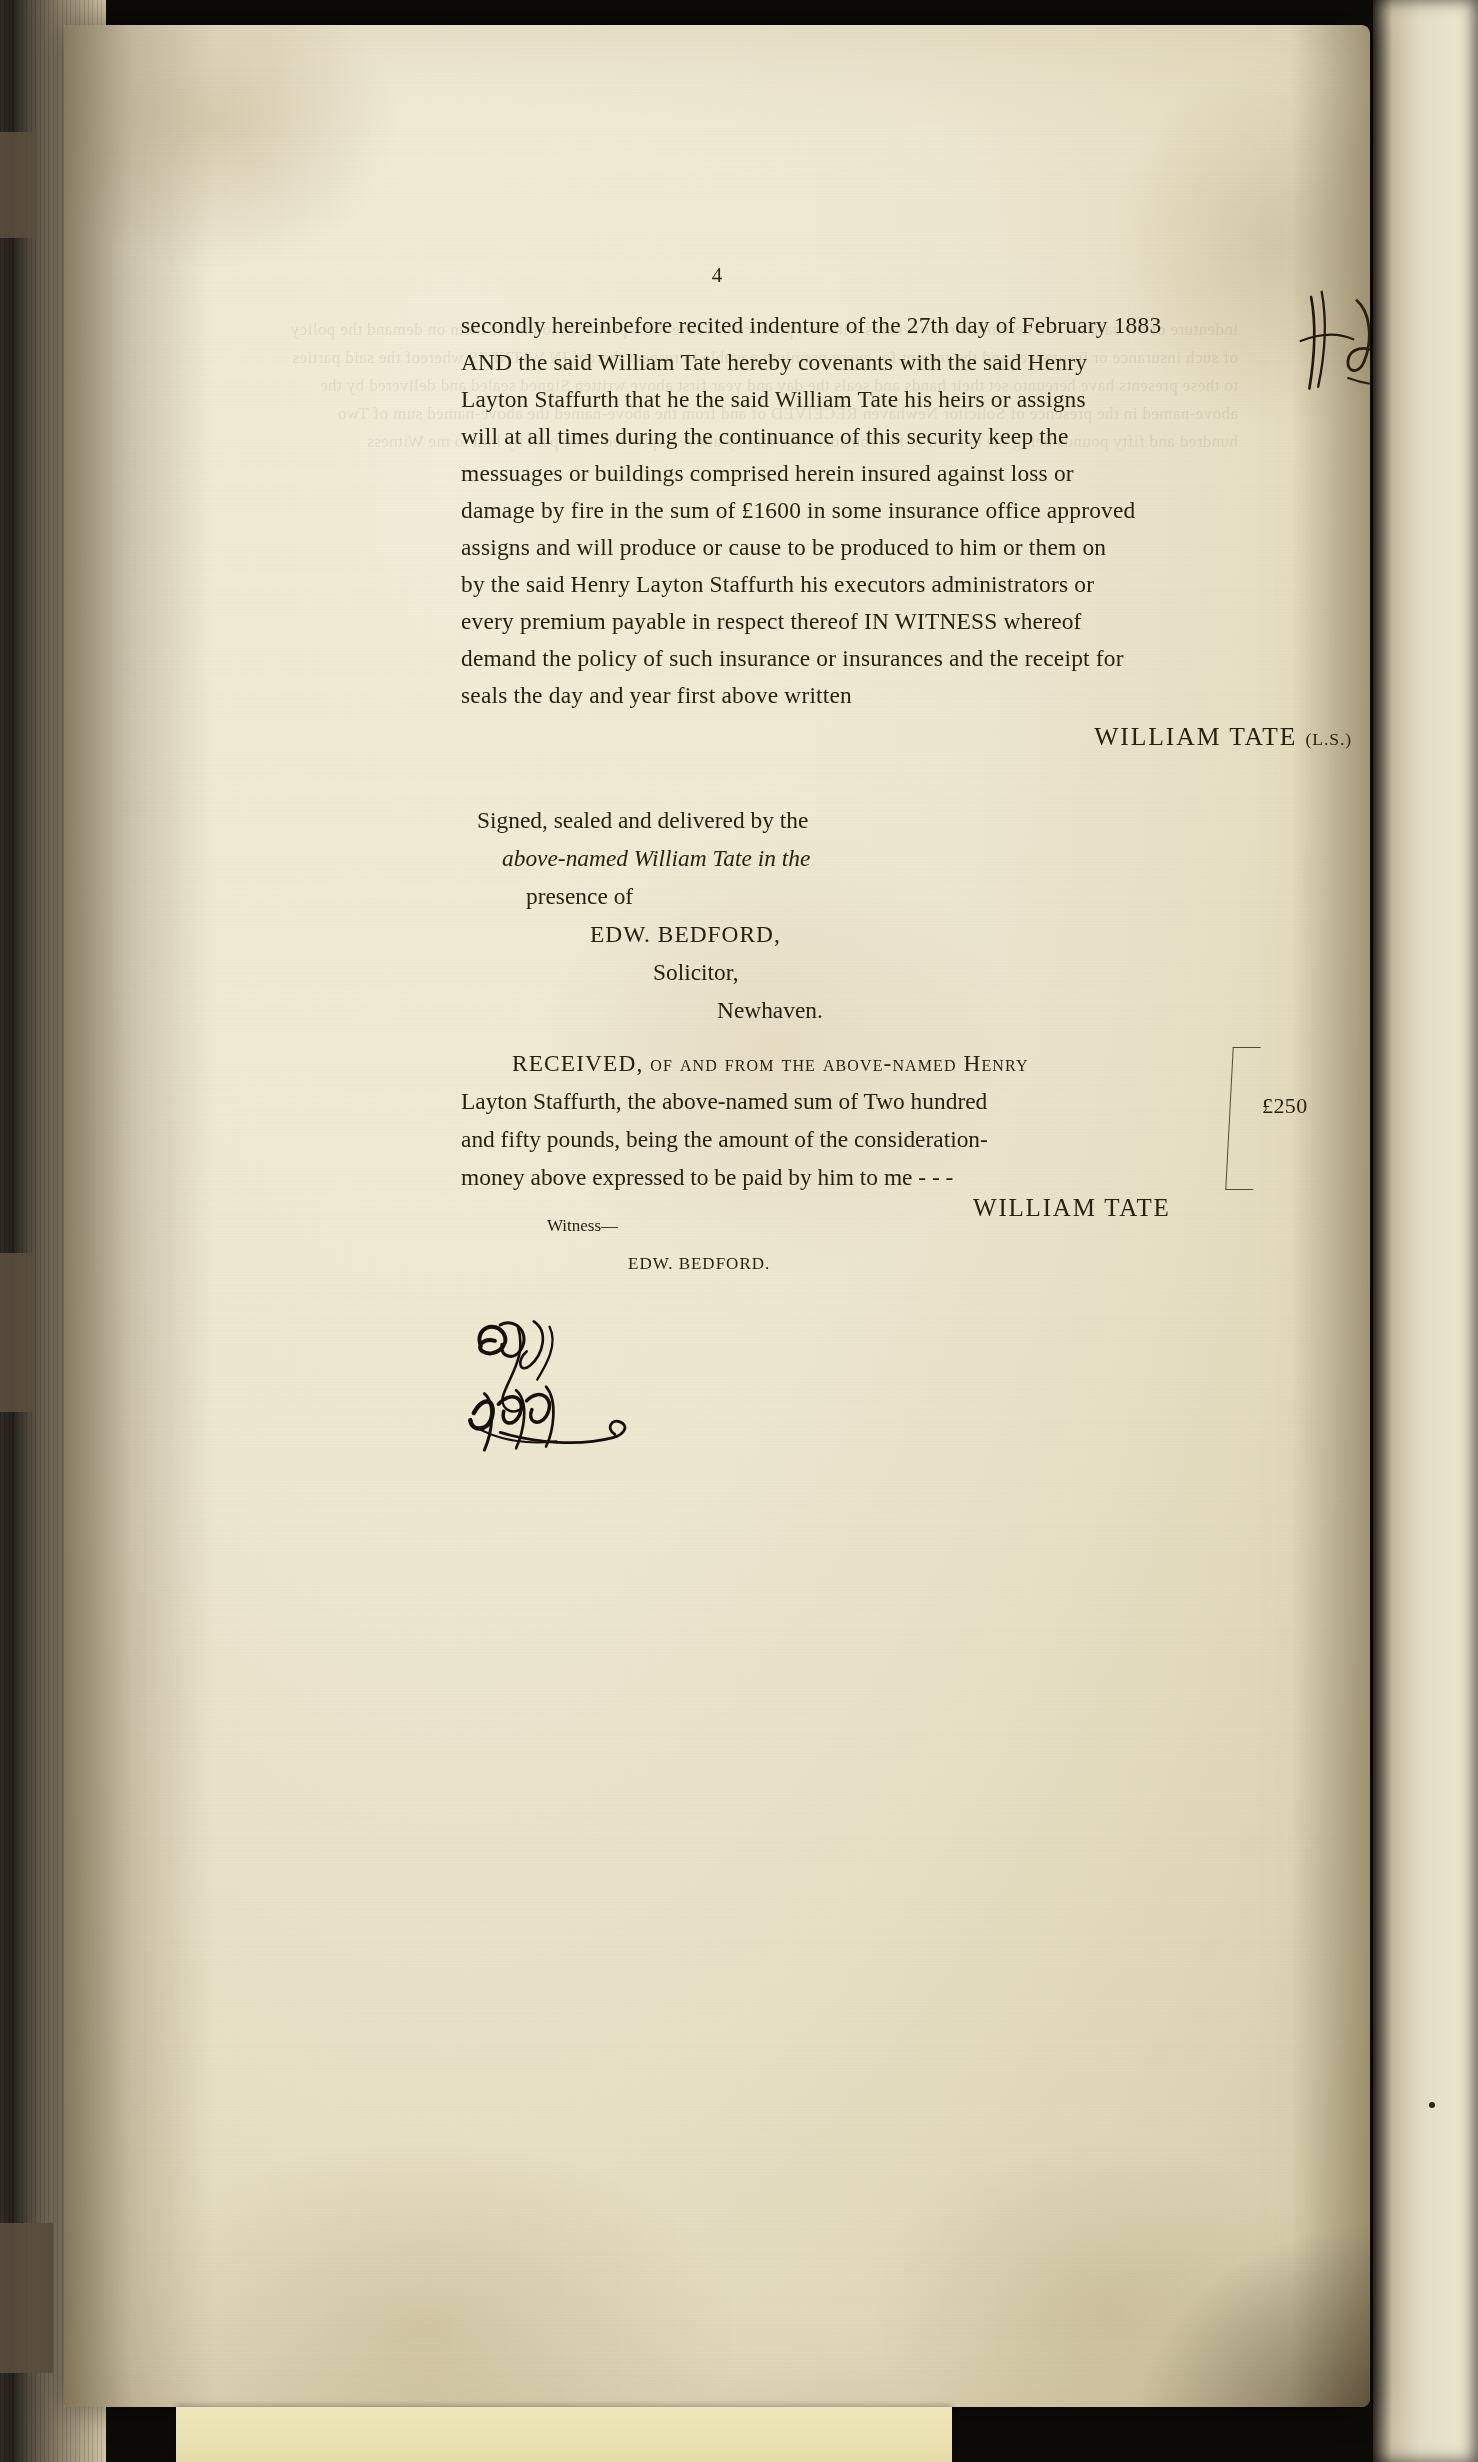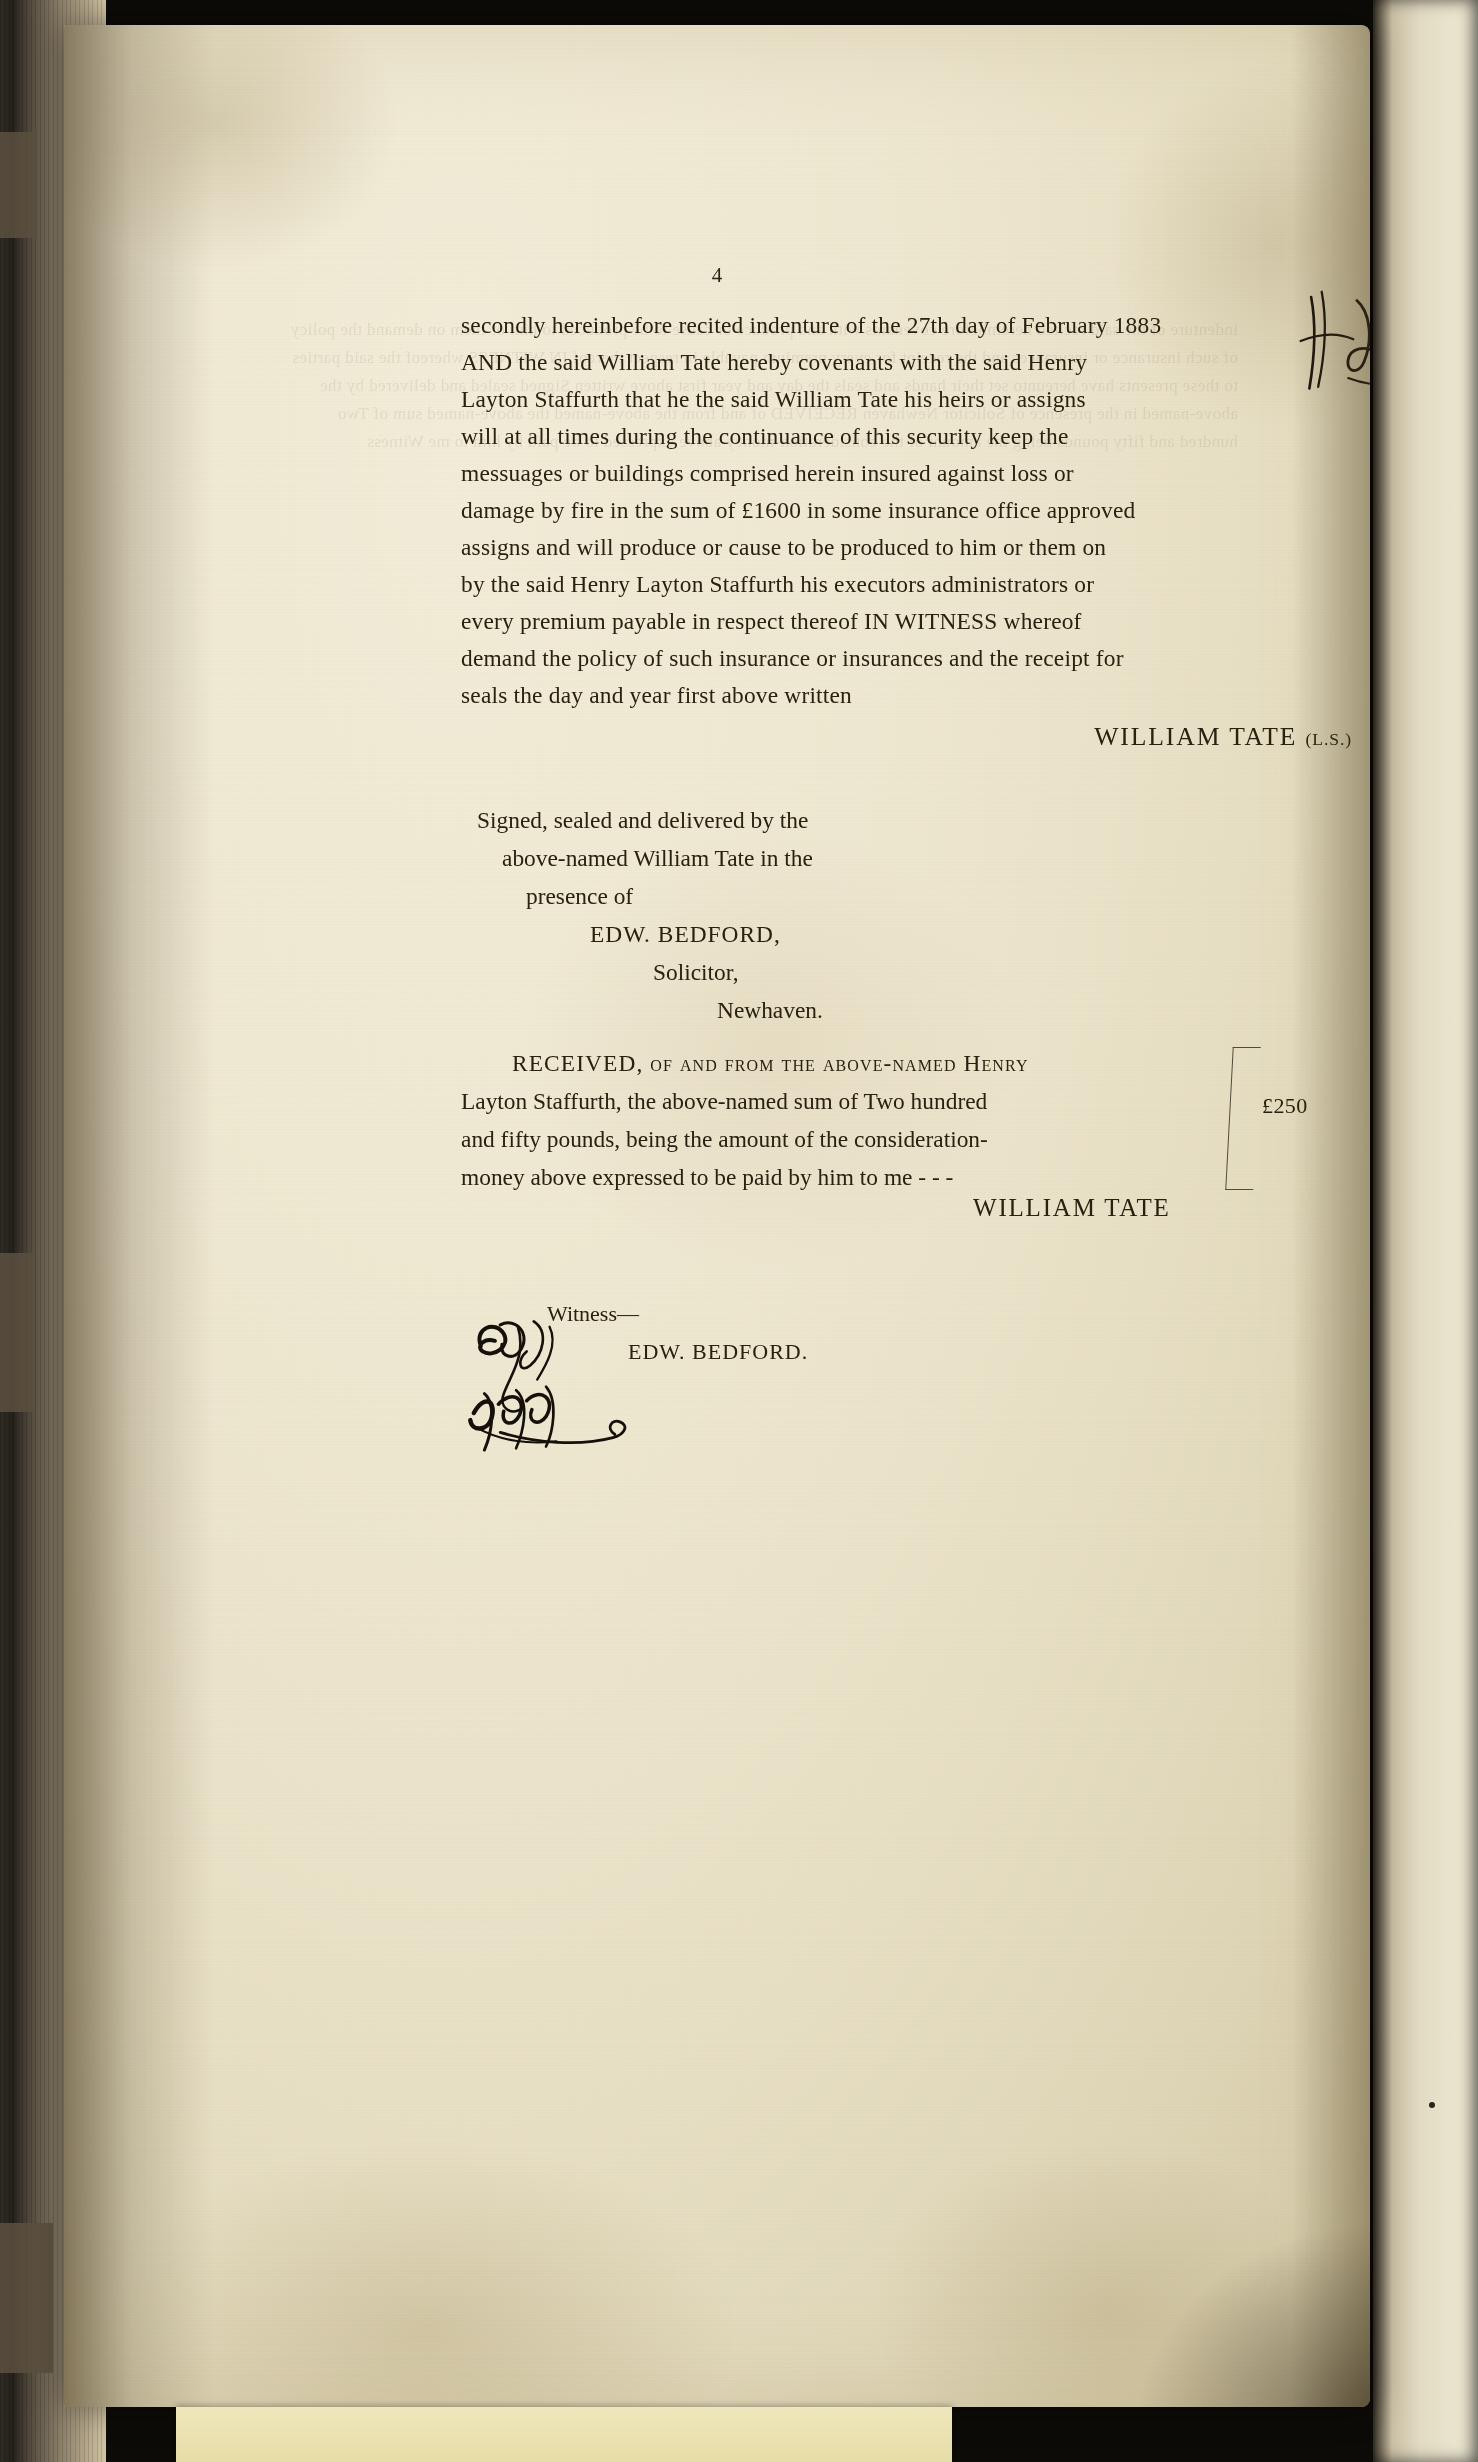--- a/index.html
+++ b/index.html
@@ -184,21 +184,21 @@
   }
 
   .attest {
     position: absolute;
     left: 413px;
     top: 776px;
     font-size: 23.4px;
     line-height: 38px;
     color: #29210f;
   }
-  .attest .i1 { padding-left: 25px; }
+  .attest .i1 { padding-left: 25px; font-style: italic; }
   .attest .i2 { padding-left: 49px; }
   .attest .i3 { padding-left: 113px; font-variant: small-caps; letter-spacing: 1px; }
   .attest .i4 { padding-left: 176px; }
   .attest .i5 { padding-left: 240px; }
 
   .receipt {
     position: absolute;
     left: 397px;
     top: 1019px;
     width: 768px;
@@ -237,22 +237,22 @@
     left: 909px;
     top: 1169px;
     font-size: 25px;
     letter-spacing: 1.8px;
     color: #29210f;
   }
 
   .witness {
     position: absolute;
     left: 483px;
-    top: 1270px;
-    font-size: 22px;
+    top: 1182px;
+    font-size: 17px;
     line-height: 38px;
     color: #29210f;
   }
   .witness .wl2 { padding-left: 81px; font-variant: small-caps; letter-spacing: 1px; }
 
   
   .ink-sig {
     position: absolute;
     left: 401px;
     top: 1284px;

